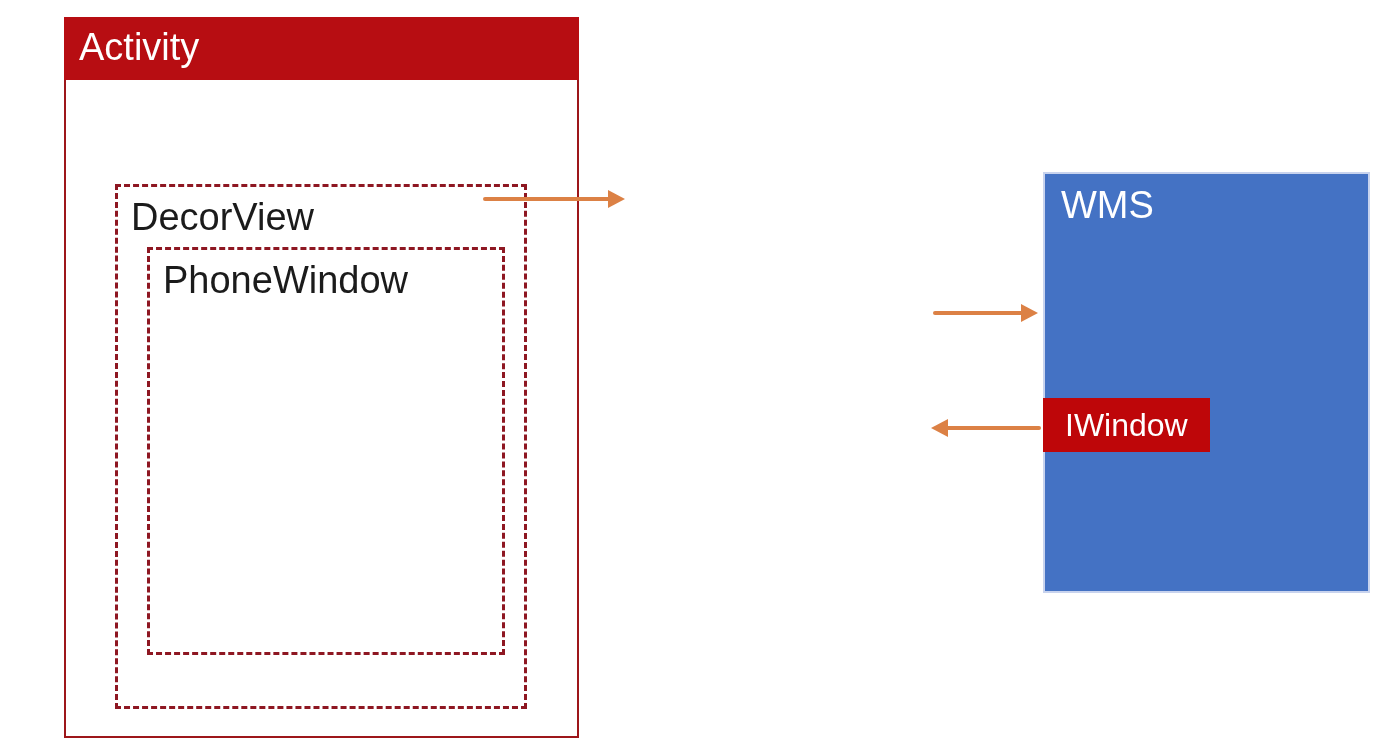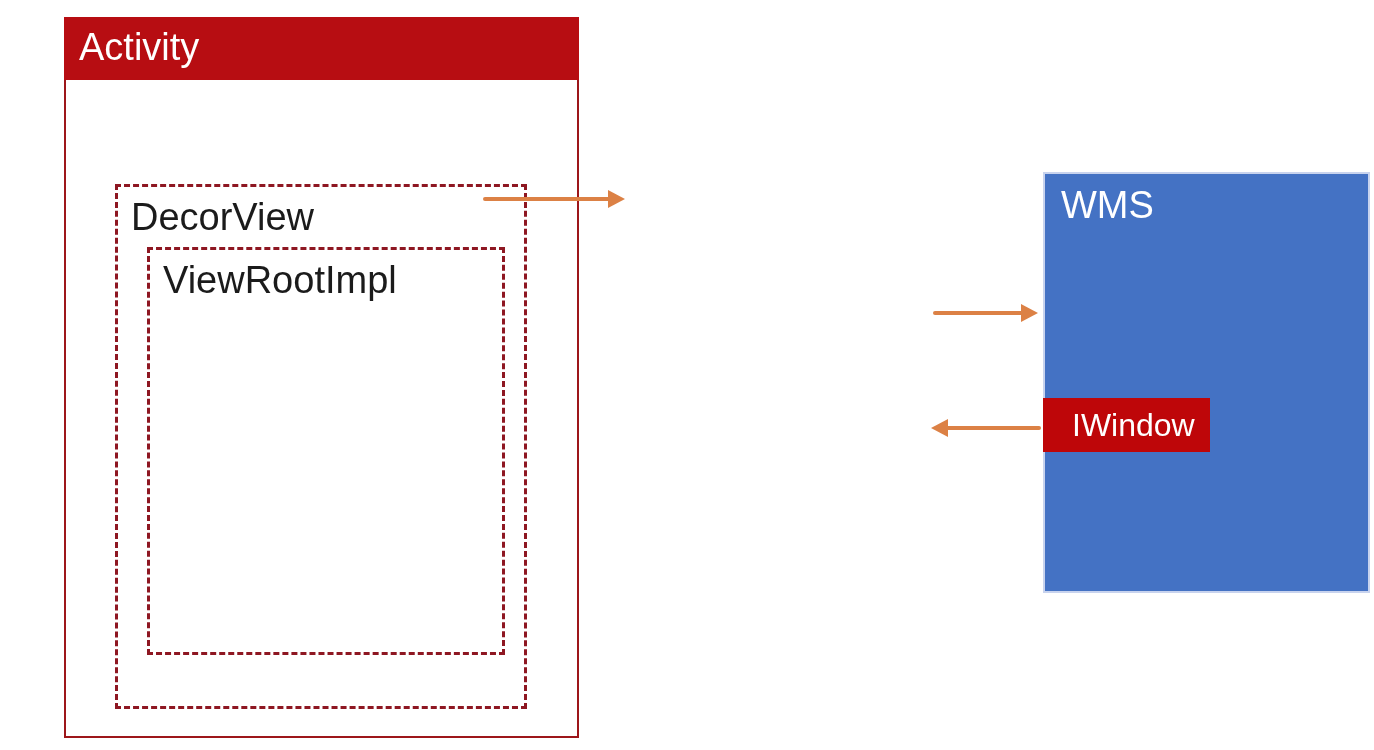--- a/index.html
+++ b/index.html
@@ -76,21 +76,21 @@
     white-space: nowrap;
   }
   .interface-chip {
     position: absolute;
     left: -2px; top: 224px;
     width: 167px; height: 54px;
     background: var(--interface-red, #BE0609);
     color: var(--label-light, #FFFFFF);
     font-size: 32px;
     line-height: 54px;
-    padding-left: 29px;
+    padding-left: 22px;
     white-space: nowrap;
   }
 
   
   .arrow { position: absolute; height: 20px; z-index: 10; }
   .arrow-line {
     position: absolute;
     top: 8px; height: 4px;
     background: var(--arrow-orange, #DC8145);
     border-radius: 2px;
@@ -118,21 +118,21 @@
   <div class="activity-frame">
     <div class="activity-header">Activity</div>
   </div>
 
 
   <div class="dashed-frame frame-decorview">
     <span class="frame-label">DecorView</span>
   </div>
 
   <div class="dashed-frame frame-contentview">
-    <span class="frame-label">ViewRootImpl</span>
+    <span class="frame-label">PhoneWindow</span>
   </div>
 
 
   <div class="blue-box box-wms">
     <span class="blue-box-title">WMS</span>
     <div class="interface-chip">IWindow</div>
   </div>
 
   <div class="arrow dir-right arrow-decorview">
     <div class="arrow-line"></div>

